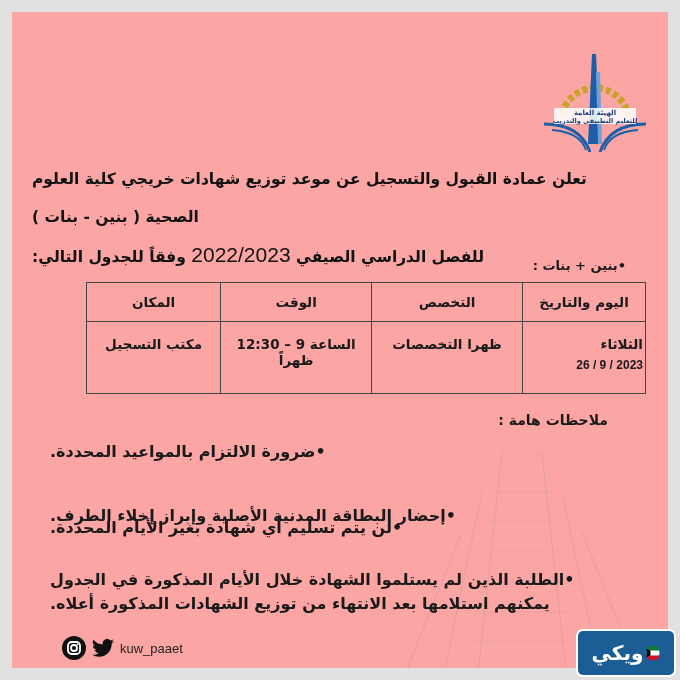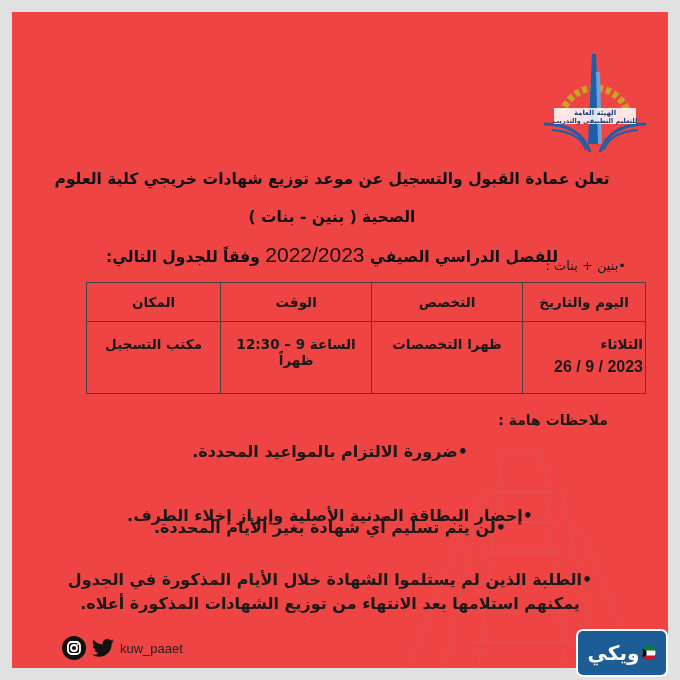--- a/index.html
+++ b/index.html
@@ -6,78 +6,78 @@
     body {
       width: 680px; height: 680px; overflow: hidden;
       background: #e1e1e1;
       position: relative;
       font-family: "DejaVu Sans", sans-serif;
       color: #1a1a1a;
     }
     .card {
       position: absolute; left: 12px; top: 12px;
       width: 656px; height: 656px;
-      background: #ef4444;
+      background: #fca5a5;
       overflow: hidden;
     }
     
     .watermark {
       position: absolute; left: 370px; top: 440px;
       width: 280px; height: 230px;
       opacity: 0.22;
     }
     .logo {
       position: absolute; left: 528px; top: 40px;
       width: 110px; height: 100px;
     }
-    .rtl { direction: rtl; text-align: center; }
+    .rtl { direction: rtl; text-align: left; }
     .intro {
       position: absolute; right: 36px; top: 148px; width: 600px;
       font-size: 15.5px; font-weight: bold; color: #111;
       line-height: 38px;
     }
     .intro .year { font-size: 21px; font-weight: normal; font-family: "Liberation Sans", sans-serif; }
     .group-label {
       position: absolute; right: 42px; top: 246px;
-      font-size: 13px; font-weight: normal;
+      font-size: 13px; font-weight: bold;
     }
     table.sched {
       position: absolute; left: 74px; top: 270px;
       width: 560px; border-collapse: collapse;
       direction: rtl;
       font-size: 13.5px; font-weight: bold;
     }
     table.sched th, table.sched td {
       border: 1.5px solid #444;
       text-align: center; vertical-align: top;
     }
     table.sched th { height: 36px; vertical-align: middle; font-weight: bold; }
     table.sched td { height: 72px; padding-top: 14px; box-sizing: border-box; }
     table.sched td.date { text-align: right; padding-right: 2px; }
-    .date-num { display: block; font-size: 16px; font-family: "Liberation Sans", sans-serif; margin-top: 6px; direction: ltr; text-align: right; }
+    .date-num { display: block; font-size: 12px; font-family: "Liberation Sans", sans-serif; margin-top: 6px; direction: ltr; text-align: right; }
     .notes-title {
       position: absolute; right: 60px; top: 400px;
       font-size: 14px; font-weight: bold;
     }
     .note {
       position: absolute; right: 58px;
       font-size: 16px; font-weight: bold; line-height: 24px;
       width: 560px;
     }
     .footer {
       position: absolute; left: 18px; top: 620px; height: 32px;
       display: flex; align-items: center;
       font-family: "Liberation Sans", sans-serif; font-size: 13px; color: #222;
     }
     .footer .grp { display: flex; align-items: center; margin-right: 22px; padding-left: 32px; }
     .footer svg { display: block; }
     .footer .gap { margin-right: 6px; }
     .wiki-badge {
       position: absolute; left: 578px; top: 631px;
-      width: 88px; height: 44px; border-radius: 5px;
+      width: 96px; height: 44px; border-radius: 5px;
       background: #1d5d95;
       display: flex; align-items: center; justify-content: center;
       color: #fff; font-size: 20px; font-weight: bold;
       box-shadow: 0 0 0 2px #ffffff;
     }
   </style>
 </head>
 <body>
 
 <div class="card">

